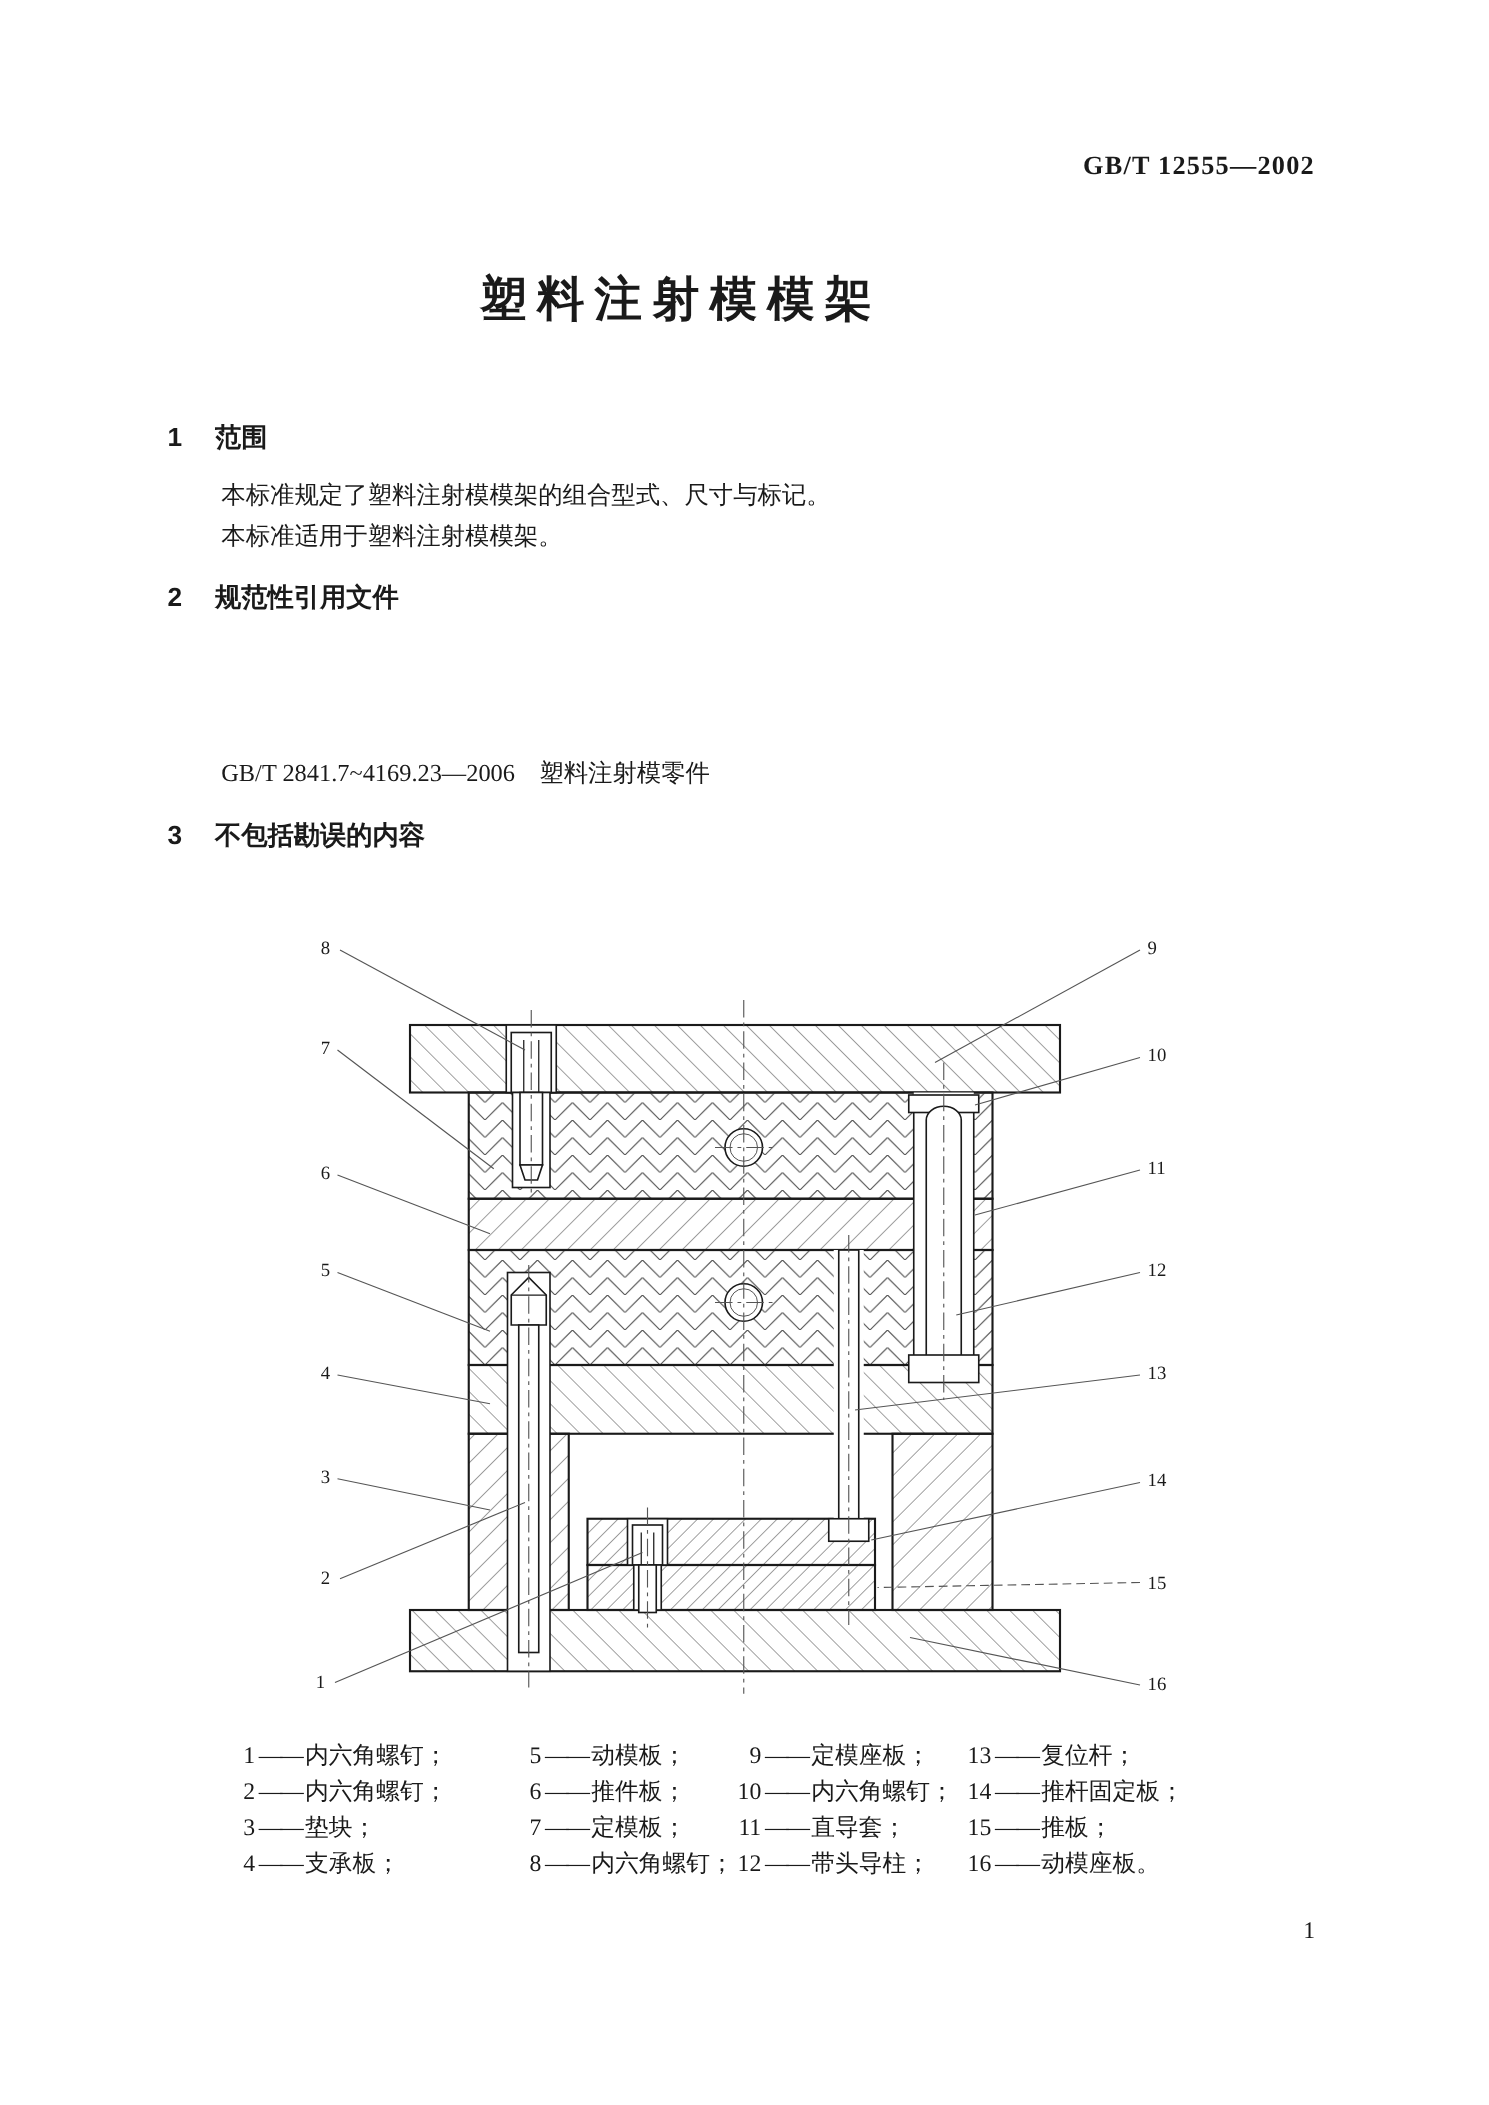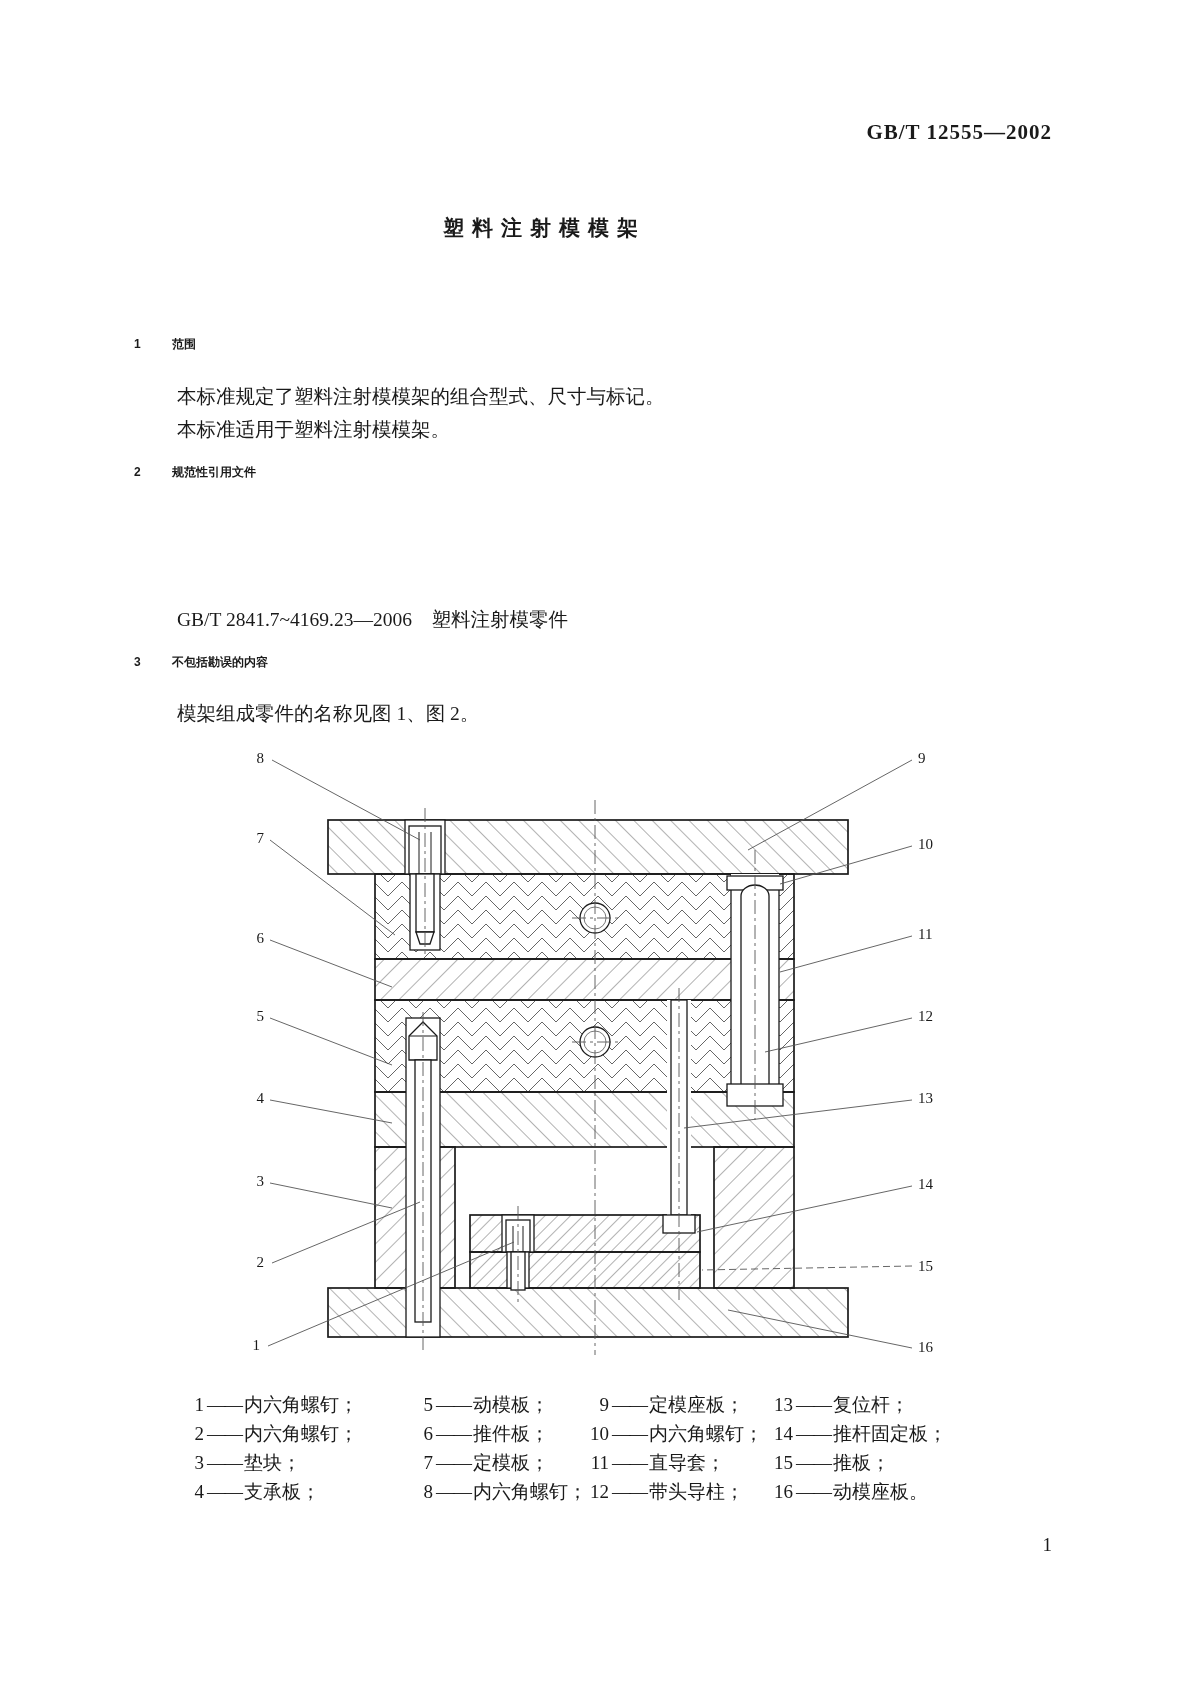--- a/index.html
+++ b/index.html
@@ -10,25 +10,25 @@
   }
   .abs{position:absolute;}
   .doc-code{
     top:120px;right:139px;
     font-family:"Liberation Serif","DejaVu Serif",serif;
     font-weight:bold;font-size:21px;letter-spacing:1px;
   }
   .doc-title{
     top:214px;left:0;width:1089px;text-align:center;margin:0;
     font-family:"Liberation Sans","DejaVu Sans",sans-serif;
-    font-weight:bold;font-size:21px;letter-spacing:8px;
+    font-weight:bold;font-size:38px;letter-spacing:8px;
   }
   .sec-h{
     font-family:"Liberation Sans","DejaVu Sans",sans-serif;
-    font-weight:bold;font-size:12px;
+    font-weight:bold;font-size:21px;
   }
   .sec-h .num{display:inline-block;min-width:14px;margin-right:24px;}
   .bodyp{margin:0;font-size:19.5px;line-height:32px;}
   .just{text-align:justify;text-indent:2em;}
   .legend-col{position:absolute;top:1390px;font-size:19px;line-height:29px;}
   .litem{display:flex;white-space:nowrap;}
   .lnum{display:inline-block;min-width:26px;text-align:right;}
   .ldash{padding:0 3px;letter-spacing:-2px;}
   .fig-caption{
     top:1499px;left:0;width:1082px;text-align:center;
@@ -57,21 +57,20 @@
   <p class="abs bodyp" style="top:381px;left:177px;">本标准规定了塑料注射模模架的组合型式、尺寸与标记。</p>
 
   <div class="abs sec-h" style="top:464px;left:134px;">
     <span class="num">2</span><span>规范性引用文件</span>
   </div>
   <p class="abs bodyp" style="top:604px;left:177px;">GB/T 2841.7~4169.23—2006　塑料注射模零件</p>
 
   <div class="abs sec-h" style="top:654px;left:134px;">
     <span class="num">3</span><span>不包括勘误的内容</span>
   </div>
-  <p class="abs bodyp" style="top:698px;left:177px;">模架组成零件的名称见图 1、图 2。</p>
 
   <svg class="abs" style="top:700px;left:220px;" width="720" height="660" viewBox="0 0 720 660">
     <defs>
       <pattern id="hA" width="13" height="13" patternUnits="userSpaceOnUse" patternTransform="rotate(45)">
         <line x1="0" y1="0" x2="0" y2="13" stroke="#555" stroke-width="0.9"></line>
       </pattern>
       <pattern id="hB" width="13" height="13" patternUnits="userSpaceOnUse" patternTransform="rotate(135)">
         <line x1="0" y1="0" x2="0" y2="13" stroke="#555" stroke-width="0.9"></line>
       </pattern>
       <pattern id="hC" width="28" height="14" patternUnits="userSpaceOnUse">

